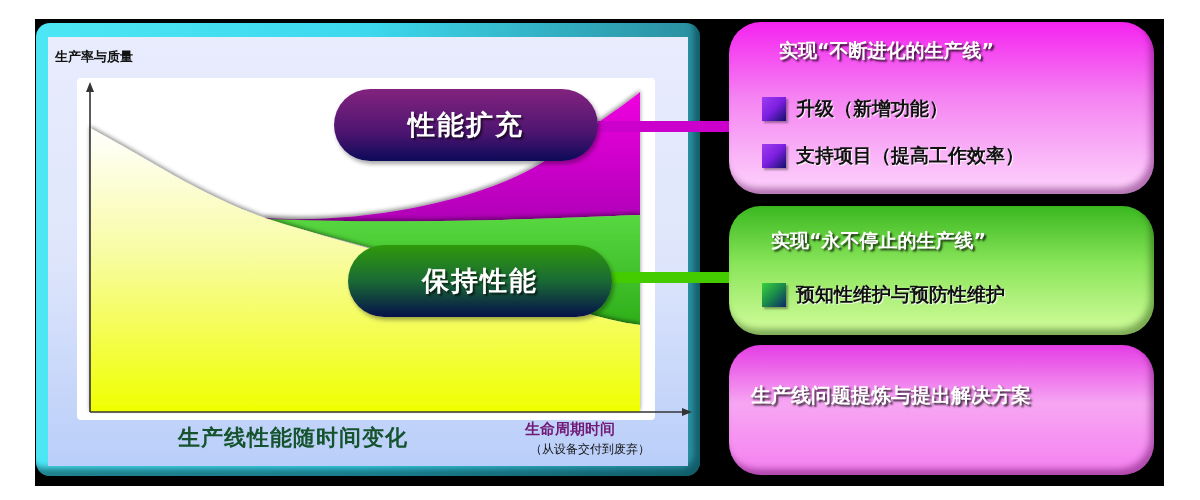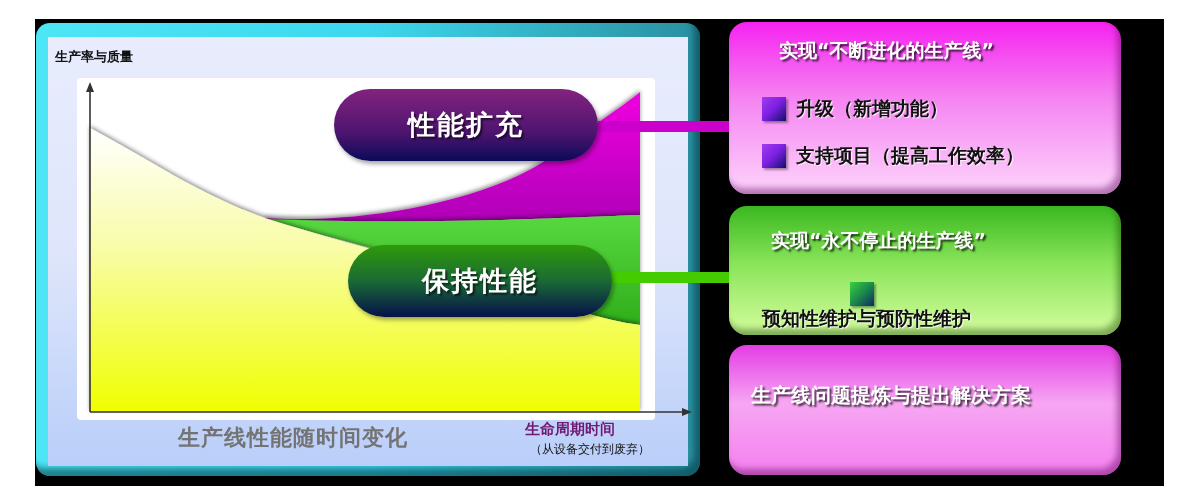--- a/index.html
+++ b/index.html
@@ -9,37 +9,37 @@
 
   
   .frame { position:absolute; left:36px; top:23px; width:664px; height:453px; border-radius:14px;
            background:linear-gradient(90deg,#4de6f5 0%,#3dd8ee 50%,#2a8fa0 100%);
            box-shadow: inset -6px -8px 6px rgba(0,60,70,0.6); }
   .inner { position:absolute; left:48px; top:37px; width:640px; height:429px;
            background:linear-gradient(180deg,#e8ecfd 0%,#dfe6fb 50%,#b9cef9 100%); }
   .chart-bg { position:absolute; left:77px; top:78px; width:578px; height:342px; background:#fff; border-radius:4px; }
   .ylabel { position:absolute; left:55px; top:48px; font-size:13px; font-weight:bold; color:#111; }
   .chart-svg { position:absolute; left:0; top:0; }
-  .caption { position:absolute; left:178px; top:423px; font-size:22px; font-weight:bold; color:#737373; letter-spacing:1px; }
+  .caption { position:absolute; left:178px; top:423px; font-size:22px; font-weight:bold; color:#14532d; letter-spacing:1px; }
   .xlabel { position:absolute; left:525px; top:420px; font-size:15px; font-weight:bold; color:#701a75; }
   .xsub { position:absolute; left:530px; top:441px; font-size:12px; font-weight:normal; color:#111; }
 
   .pill { position:absolute; width:264px; height:72px; border-radius:36px; color:#fff;
           font-size:27px; font-weight:bold; display:flex; align-items:center; justify-content:center;
           text-shadow:2px 2px 2px rgba(0,0,0,0.6); letter-spacing:2px;
           box-shadow:2px 3px 4px rgba(0,0,0,0.35); }
   .pill-expand { left:334px; top:89px; background:linear-gradient(180deg,#82237f 0%,#4e1570 60%,#0c0a58 100%);text-align:right; }
   .pill-maintain { left:348px; top:245px; background:linear-gradient(180deg,#2f9a0a 0%,#1a6a35 50%,#06104a 100%); }
 
   .conn { position:absolute; height:11px; }
   .conn-magenta { left:598px; top:121px; width:132px; background:#cc00cc; }
   .conn-green { left:598px; top:272px; width:132px; background:#44cc00; }
 
   
-  .card { position:absolute; left:729px; width:392px; border-radius:18px;
+  .card { position:absolute; left:729px; width:425px; border-radius:32px;
           box-shadow: inset -4px -6px 6px rgba(90,0,90,0.45); }
   .card-evolve { top:22px; height:172px; background:linear-gradient(180deg,#f523f0 0%,#f585f2 45%,#fdd4fb 100%); }
   .card-nonstop { top:206px; height:129px; background:linear-gradient(180deg,#3ab820 0%,#8ae55a 45%,#d5fd9e 100%);
                   box-shadow: inset -4px -6px 6px rgba(20,70,0,0.45); }
   .card-diag { top:345px; height:130px; background:linear-gradient(180deg,#e43de4 0%,#f7a6f3 45%,#f580f0 100%); }
   .card-title { position:absolute; font-size:19px; font-weight:bold; color:#fff;
                 text-shadow:2px 2px 2px rgba(0,0,0,0.75); white-space:nowrap; }
   .item { position:absolute; display:flex; align-items:center; font-size:19px; font-weight:bold; color:#111;
           text-shadow:1px 1px 1px rgba(255,255,255,0.9); white-space:nowrap; }
   .bullet { width:24px; height:24px; margin-right:10px; display:inline-block; flex:none;
@@ -107,21 +107,21 @@
     <span>支持项目（提高工作效率）</span>
   </div>
   <div class="item" style="left:33px; top:74px;">
     <span class="bullet b-purple"></span>
     <span>升级（新增功能）</span>
   </div>
 </div>
 
 <div class="card card-nonstop">
   <div class="card-title" style="left:36px; top:22px;margin-left:6px;">实现“永不停止的生产线”</div>
-  <div class="item" style="left:33px; top:76px;flex-direction:column;">
+  <div class="item" style="left:33px; top:76px;">
     <span class="bullet b-green"></span>
     <span>预知性维护与预防性维护</span>
   </div>
 </div>
 
 <div class="card card-diag">
   <div class="card-title" style="left:22px; top:25px; font-size:20px;margin-top:12px;">生产线问题提炼与提出解决方案</div>
 </div>
 
 </body></html>

